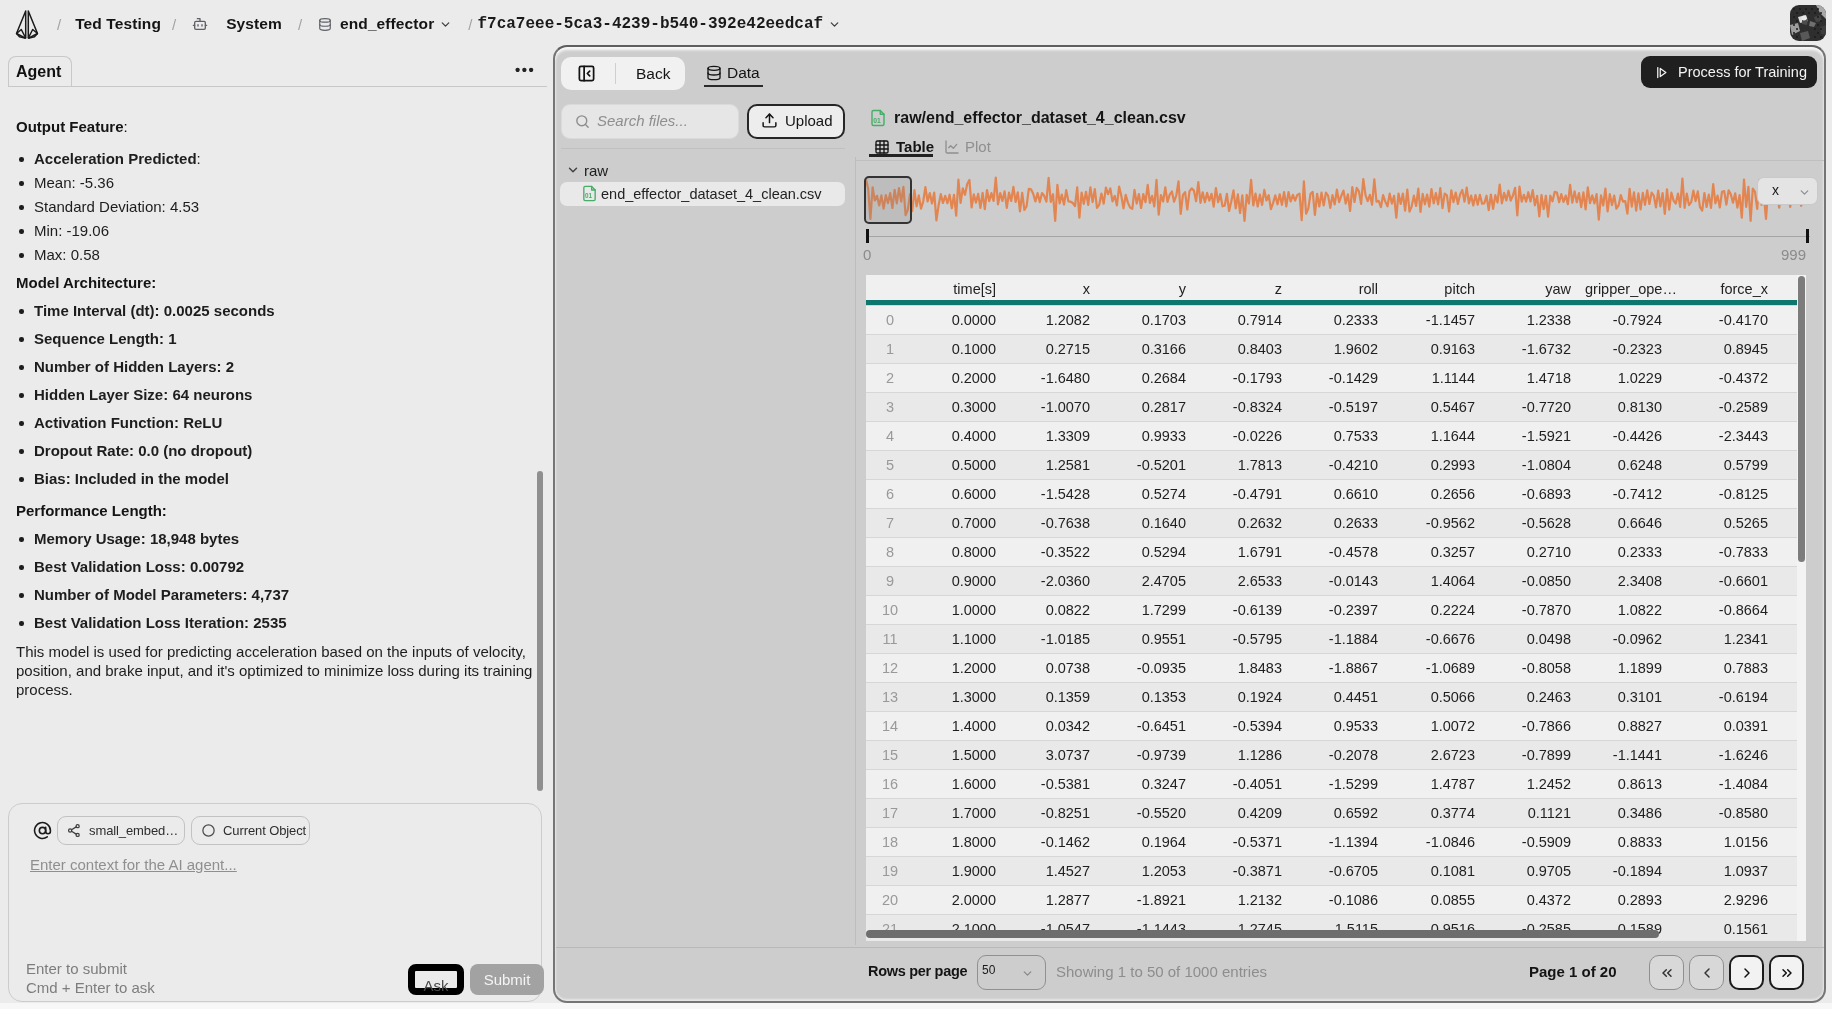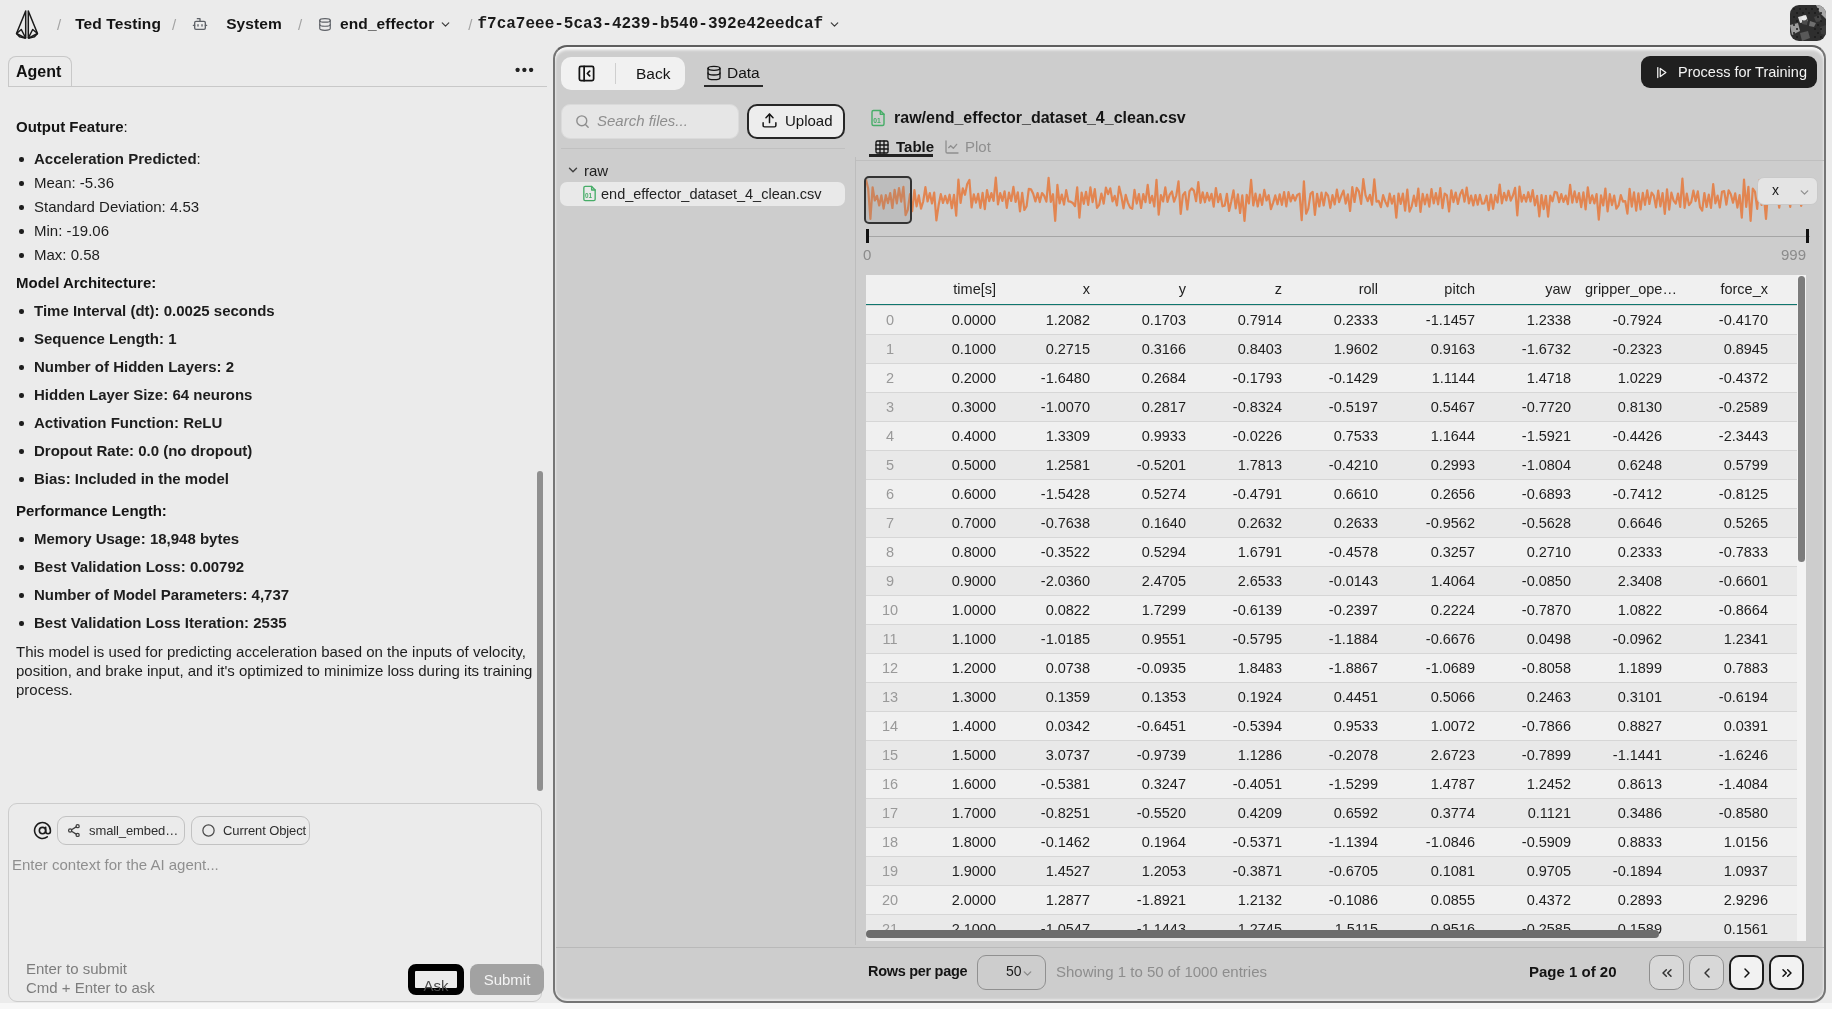--- a/index.html
+++ b/index.html
@@ -19,23 +19,23 @@
 #lcontent { position:absolute; left:16px; top:109px; width:512px; font-size:15px; color:#1d1d1d; }
 #lcontent ul { list-style:none; }
 #lcontent li { position:relative; padding-left:18px; height:17px; line-height:17px; }
 #lcontent li::before { content:""; position:absolute; left:3px; top:7px; width:4.5px; height:4.5px; border-radius:50%; background:#1d1d1d; }
 #lcontent h4 { font-size:15px; font-weight:700; color:#141414; height:17px; line-height:17px; }
 .ulA li { margin-bottom:7px; }
 .ulB li { margin-bottom:7px; }
 .ulC li { margin-bottom:11px;font-weight:bold; }
 #lscroll { position:absolute; left:537px; top:471px; width:6px; height:320px; background:#8f8f8f; border-radius:3px; }
 
-#card { position:absolute; left:8px; top:803px; width:534px; height:199px; border:1px solid #cccccc; border-radius:9px; background:#ebebeb; }
+#card { position:absolute; left:8px; top:803px; width:534px; height:199px; border:1px solid #cccccc; border-radius:14px; background:#ebebeb; }
 .chip { position:absolute; height:29px; border:1px solid #c2c2c2; border-radius:9px; display:flex; align-items:center; font-size:13px; letter-spacing:-0.1px; color:#2e2e2e; background:#ebebeb; white-space:nowrap; }
-#ph1 { position:absolute; left:3px; top:52px; font-size:15px; color:#8f8f8f; }
+#ph1 { position:absolute; left:21px; top:52px; font-size:15px; color:#8f8f8f;text-decoration:underline; }
 #hint { position:absolute; left:17px; top:155px; font-size:15px; color:#7d7d7d; line-height:19px; }
 #askbtn { position:absolute; left:399px; top:160px; width:56px; height:31px; border:7px solid #000000; border-radius:8px; background:#ebebeb; font-size:15px; color:#4a4a4a; text-align:center; line-height:29px; }
 #submitbtn { position:absolute; left:461px; top:160px; width:74px; height:31px; border-radius:8px; background:#a2a2a2; font-size:15px; color:#f4f4f4; text-align:center; line-height:31px; }
 
 #panel { position:absolute; left:553px; top:45px; width:1273px; height:958px; background:#cdcdcd; border:2px solid #757575; border-top-color:#5e5e5e; border-radius:14px; box-shadow: inset 0 3px 3px rgba(255,255,255,0.85), inset 0 -2px 2px rgba(255,255,255,0.5); }
 #backgrp { position:absolute; left:561px; top:57px; width:124px; height:33px; background:#f1f1f1; border-radius:10px; }
 #backdiv { position:absolute; left:615px; top:63px; width:1px; height:21px; background:#cfcfcf; }
 #backtxt { position:absolute; left:636px; top:65px; font-size:15.5px; color:#141414; }
 #datatab { position:absolute; left:705px; top:64px; font-size:15.5px; color:#141414; }
 #dataline { position:absolute; left:704px; top:85px; width:59px; height:2px; background:#2b2b2b; }
@@ -57,36 +57,36 @@
 #tabuline { position:absolute; left:869px; top:154px; width:64px; height:2.5px; background:#222; }
 
 #xsel { position:absolute; left:1757px; top:177px; width:61px; height:28px; background:#e4e4e4; border:1px solid #c9c9c9; border-radius:7px; }
 #xsel span { position:absolute; left:14px; top:4px; font-size:14px; color:#1a1a1a; }
 #sliderline { position:absolute; left:866px; top:236px; width:944px; height:1px; background:#a5a5a5; }
 .tick { position:absolute; top:229px; width:2.5px; height:14px; background:#111; }
 .slbl { position:absolute; top:246px; font-size:15px; color:#8b8b8b; }
 
 #tbl { position:absolute; left:866px; top:275px; width:931px; height:666px; background:#f0f0f0; overflow:hidden; }
 .trow { display:flex; height:29px; }
-.trow.hd { height:30px; background:#f0f0f0; border-bottom:1px solid #0f766e; }
+.trow.hd { height:30px; background:#f0f0f0; border-bottom:5px solid #0f766e; }
 .trow + .trow:not(.hd) { border-top:1px solid #d6d6d6; }
 .trow.even { background:#f0f0f0; }
 .trow.odd { background:#e9e9e9; }
 .tc { flex:none; text-align:right; padding-right:14px; font-size:14.5px; color:#1f1f1f; line-height:28px; }
 .hd .tc { color:#222; line-height:29px; }
 .tc.ix { width:48px; text-align:center; padding-right:0; color:#999; }
 .c1{width:96px}.c2{width:94px}.c3{width:96px}.c4{width:96px}.c5{width:96px}.c6{width:97px}.c7{width:96px}.c8{width:91px}.c9{width:106px}
 #vsb { position:absolute; left:1797px; top:275px; width:9px; height:666px; background:#f3f3f3; }
 #vsbthumb { position:absolute; left:1798px; top:276px; width:7px; height:286px; background:#7c7c7c; border-radius:3.5px; }
 #hsbthumb { position:absolute; left:866px; top:930px; width:793px; height:8px; background:#6d6d6d; border-radius:4px; }
 
 #footline { position:absolute; left:556px; top:947px; width:1268px; height:1px; background:#b9b9b9; }
 #rpp { position:absolute; left:868px; top:963px; font-size:14.5px; font-weight:600; letter-spacing:-0.3px; color:#141414; }
 #rppsel { position:absolute; left:977px; top:955px; width:69px; height:35px; border:1.5px solid #909090; border-radius:9px; }
-#rppsel span { position:absolute; left:28px; top:7px; font-size:14px; color:#1a1a1a; }
+#rppsel span { position:absolute; left:4px; top:7px; font-size:12px; color:#1a1a1a; }
 #showing { position:absolute; left:1056px; top:963px; font-size:15px; color:#8d8d8d; }
 #pageinfo { position:absolute; left:1529px; top:963px; font-size:15px; font-weight:600; color:#141414; }
 .pgbtn { position:absolute; top:955px; width:35px; height:35px; border-radius:10px; display:flex; align-items:center; justify-content:center; }
 .pgbtn.dis { border:1px solid #8f8f8f; background:#d8d8d8; }
 .pgbtn.en { border:2px solid #1c1c1c; background:#f2f2f2; }
 </style>
 </head>
 <body>
 <div id="page">
 

